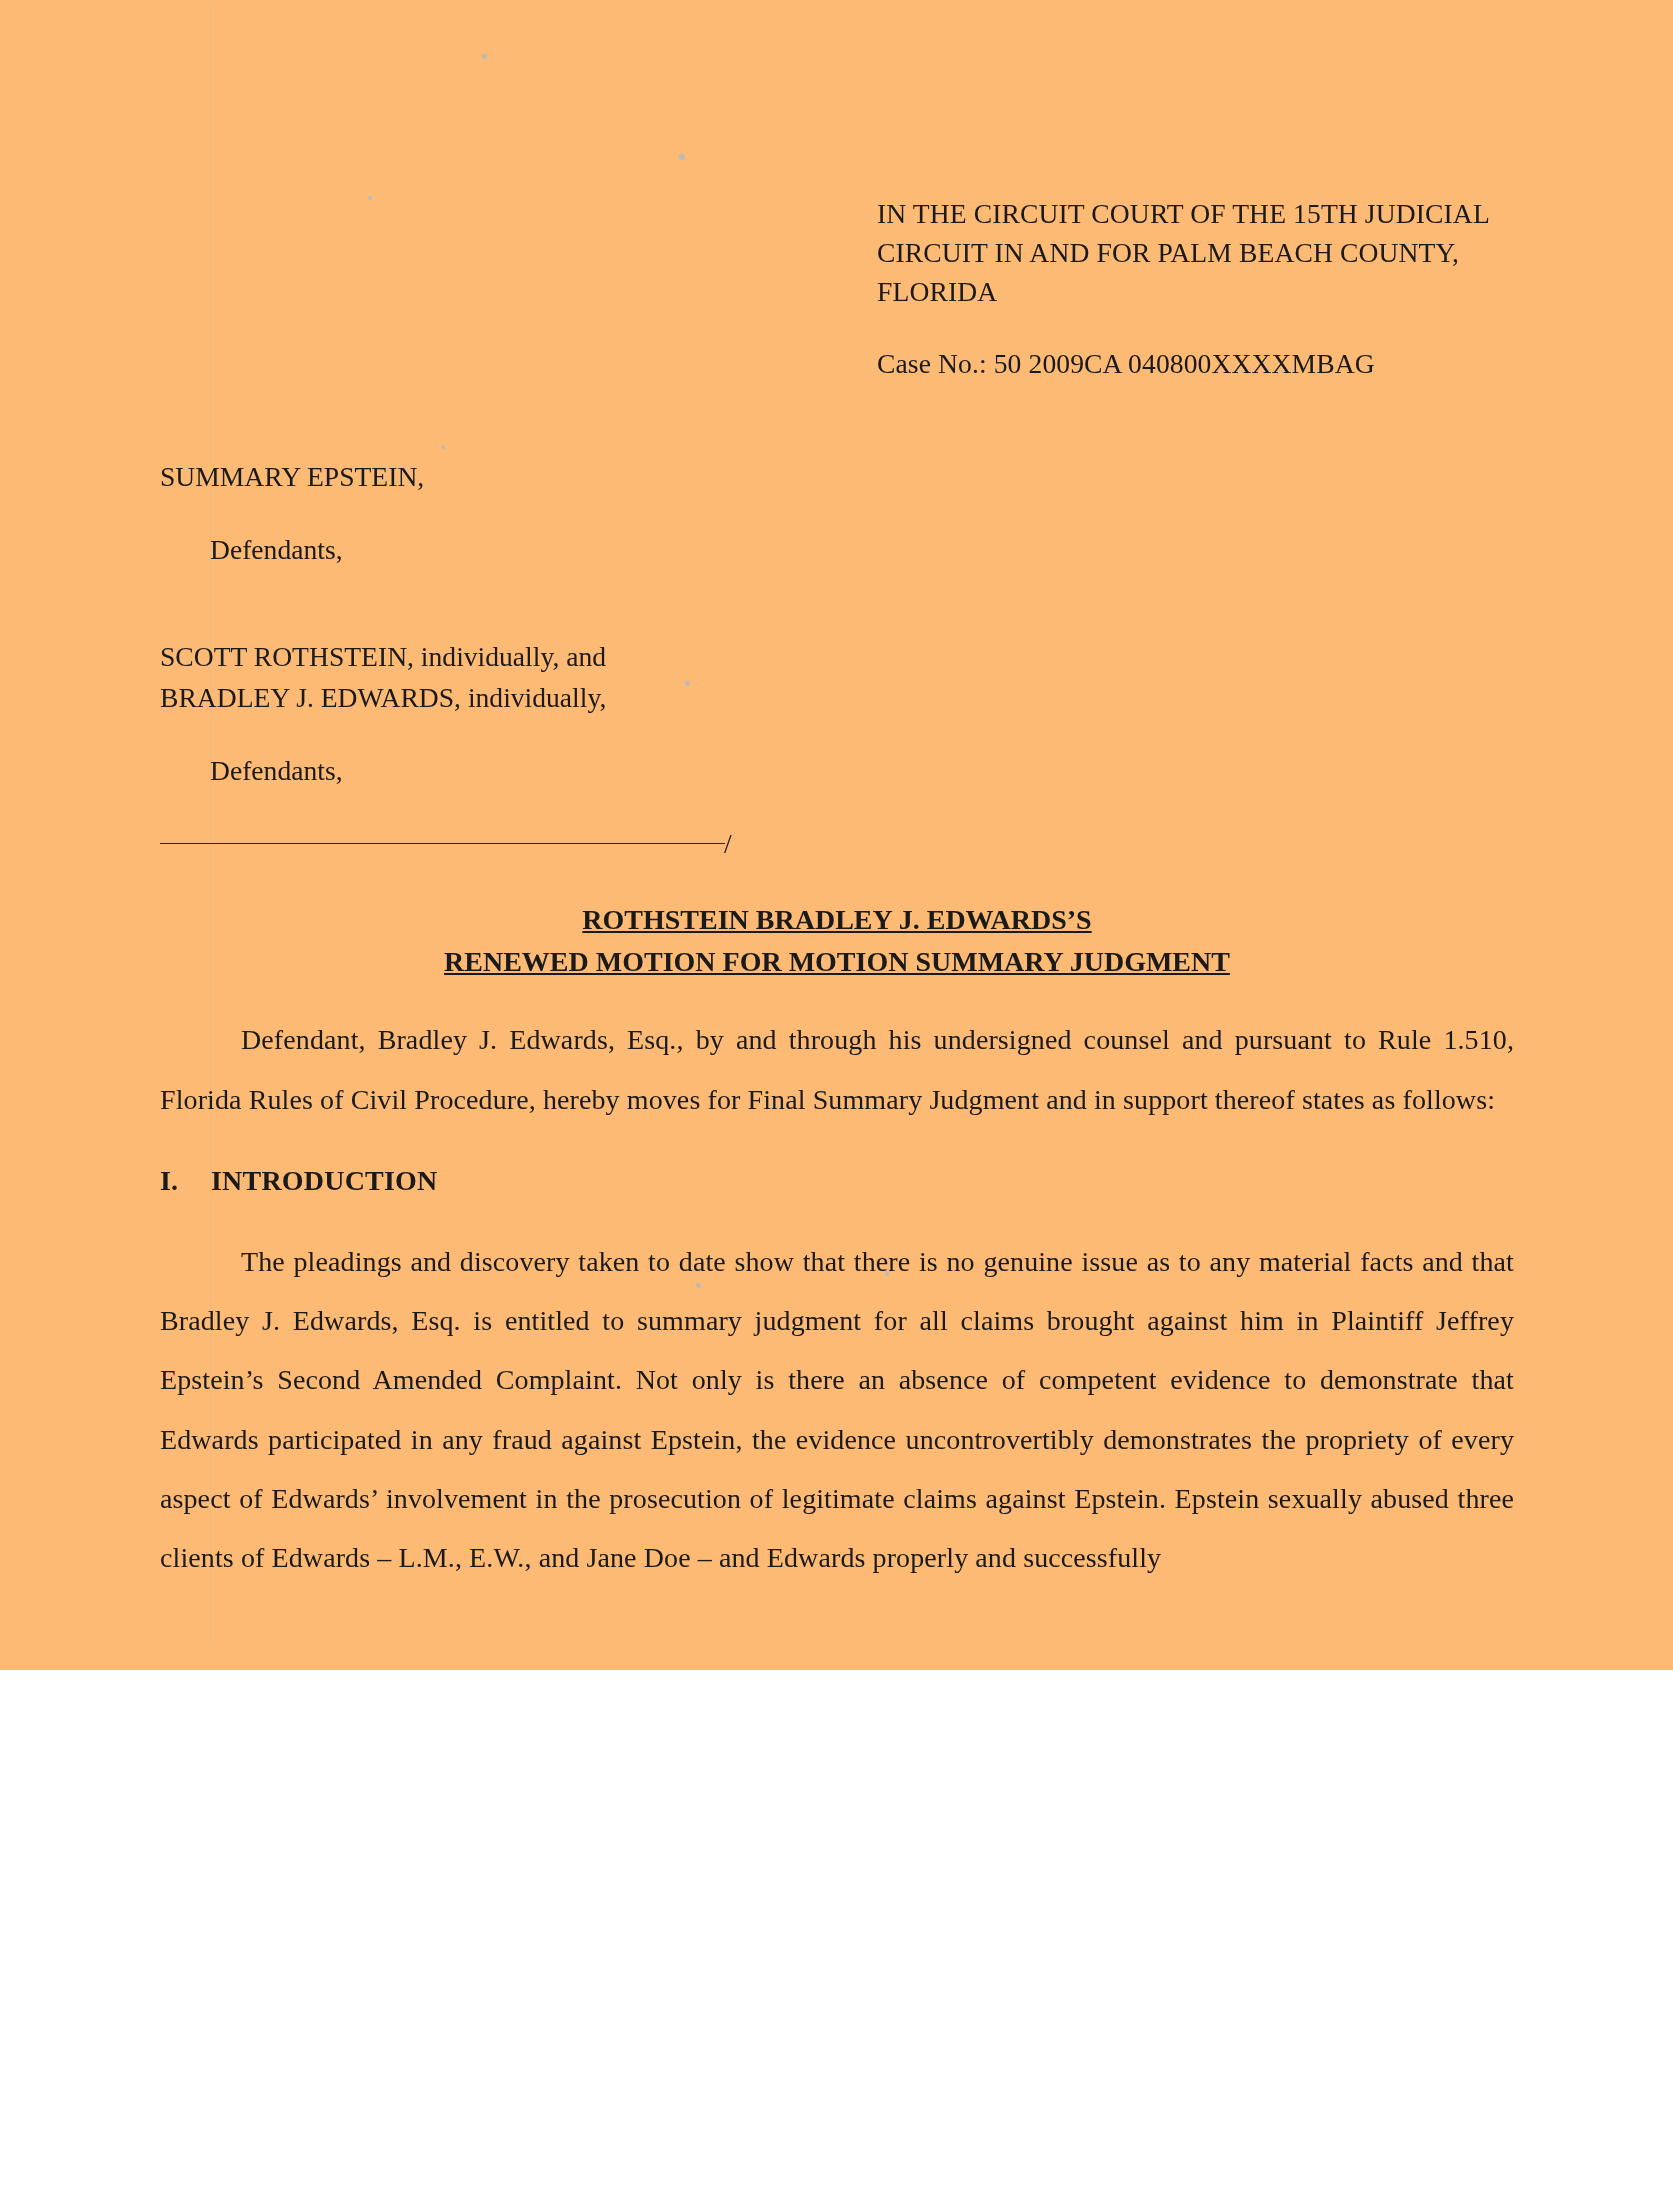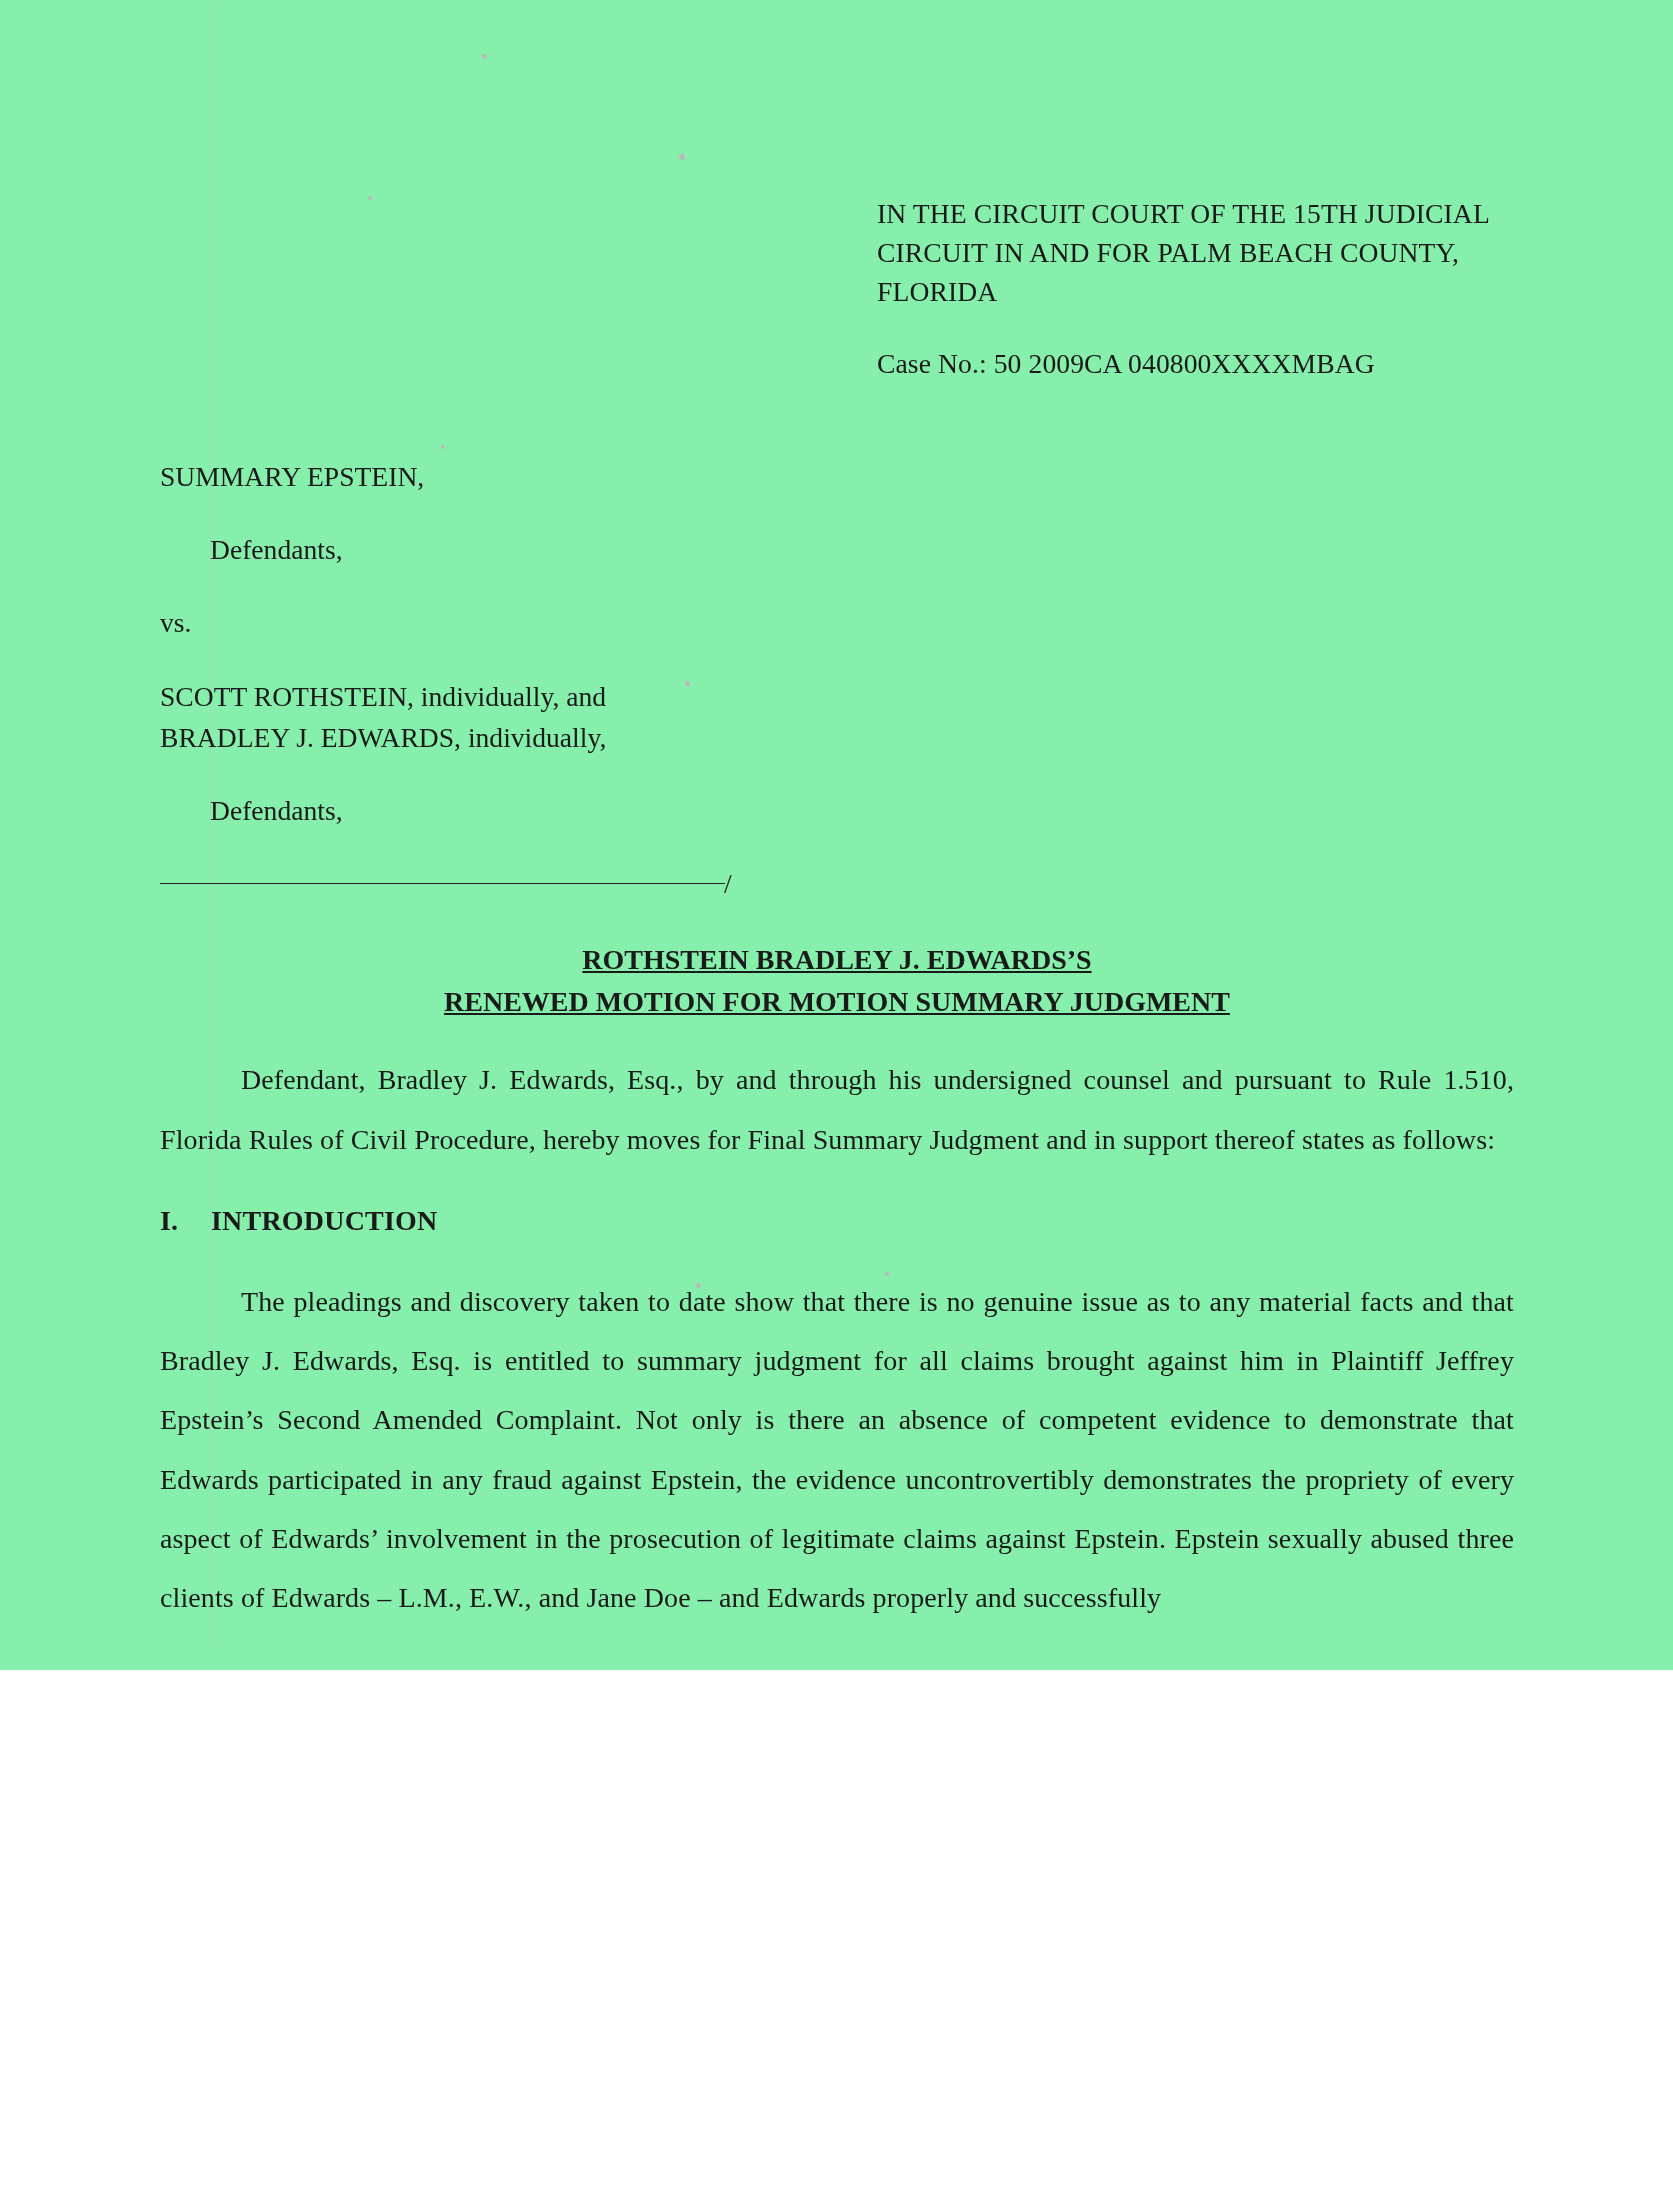--- a/index.html
+++ b/index.html
@@ -8,21 +8,21 @@
     background: #ffffff;
   }
   body {
     font-family: "Liberation Serif", serif;
     color: #1a1a1a;
   }
   .page {
     position: relative;
     width: 1674px;
     height: 1670px;
-    background: #86efac;
+    background: #fdba74;
     overflow: hidden;
   }
   
   .margin-line {
     position: absolute;
     left: 210px;
     top: 6.9px;
     bottom: 27.6px;
     width: 1.4px;
     border-left: 1.4px dotted #bfbfbf;
@@ -202,21 +202,20 @@
     <div class="caption-block">
       <div class="caption-court">IN THE CIRCUIT COURT OF THE 15TH JUDICIAL CIRCUIT IN AND FOR PALM BEACH COUNTY, FLORIDA</div>
       <div class="caption-case">Case No.: 50 2009CA 040800XXXXMBAG</div>
     </div>
 
     <div class="parties">
       <div class="party-name">SUMMARY EPSTEIN,</div>
       <div class="sp-md"></div>
       <div class="indent1">Defendants,</div>
       <div class="sp-md"></div>
-      <div>vs.</div>
       <div class="sp-md"></div>
       <div class="defendant-lines">SCOTT ROTHSTEIN, individually, and</div>
       <div class="defendant-lines">BRADLEY J. EDWARDS, individually,</div>
       <div class="sp-md"></div>
       <div class="indent1">Defendants,</div>
       <div class="sig-rule">
         <div class="rule-line"></div>
         <div class="slash">/</div>
       </div>
     </div>

